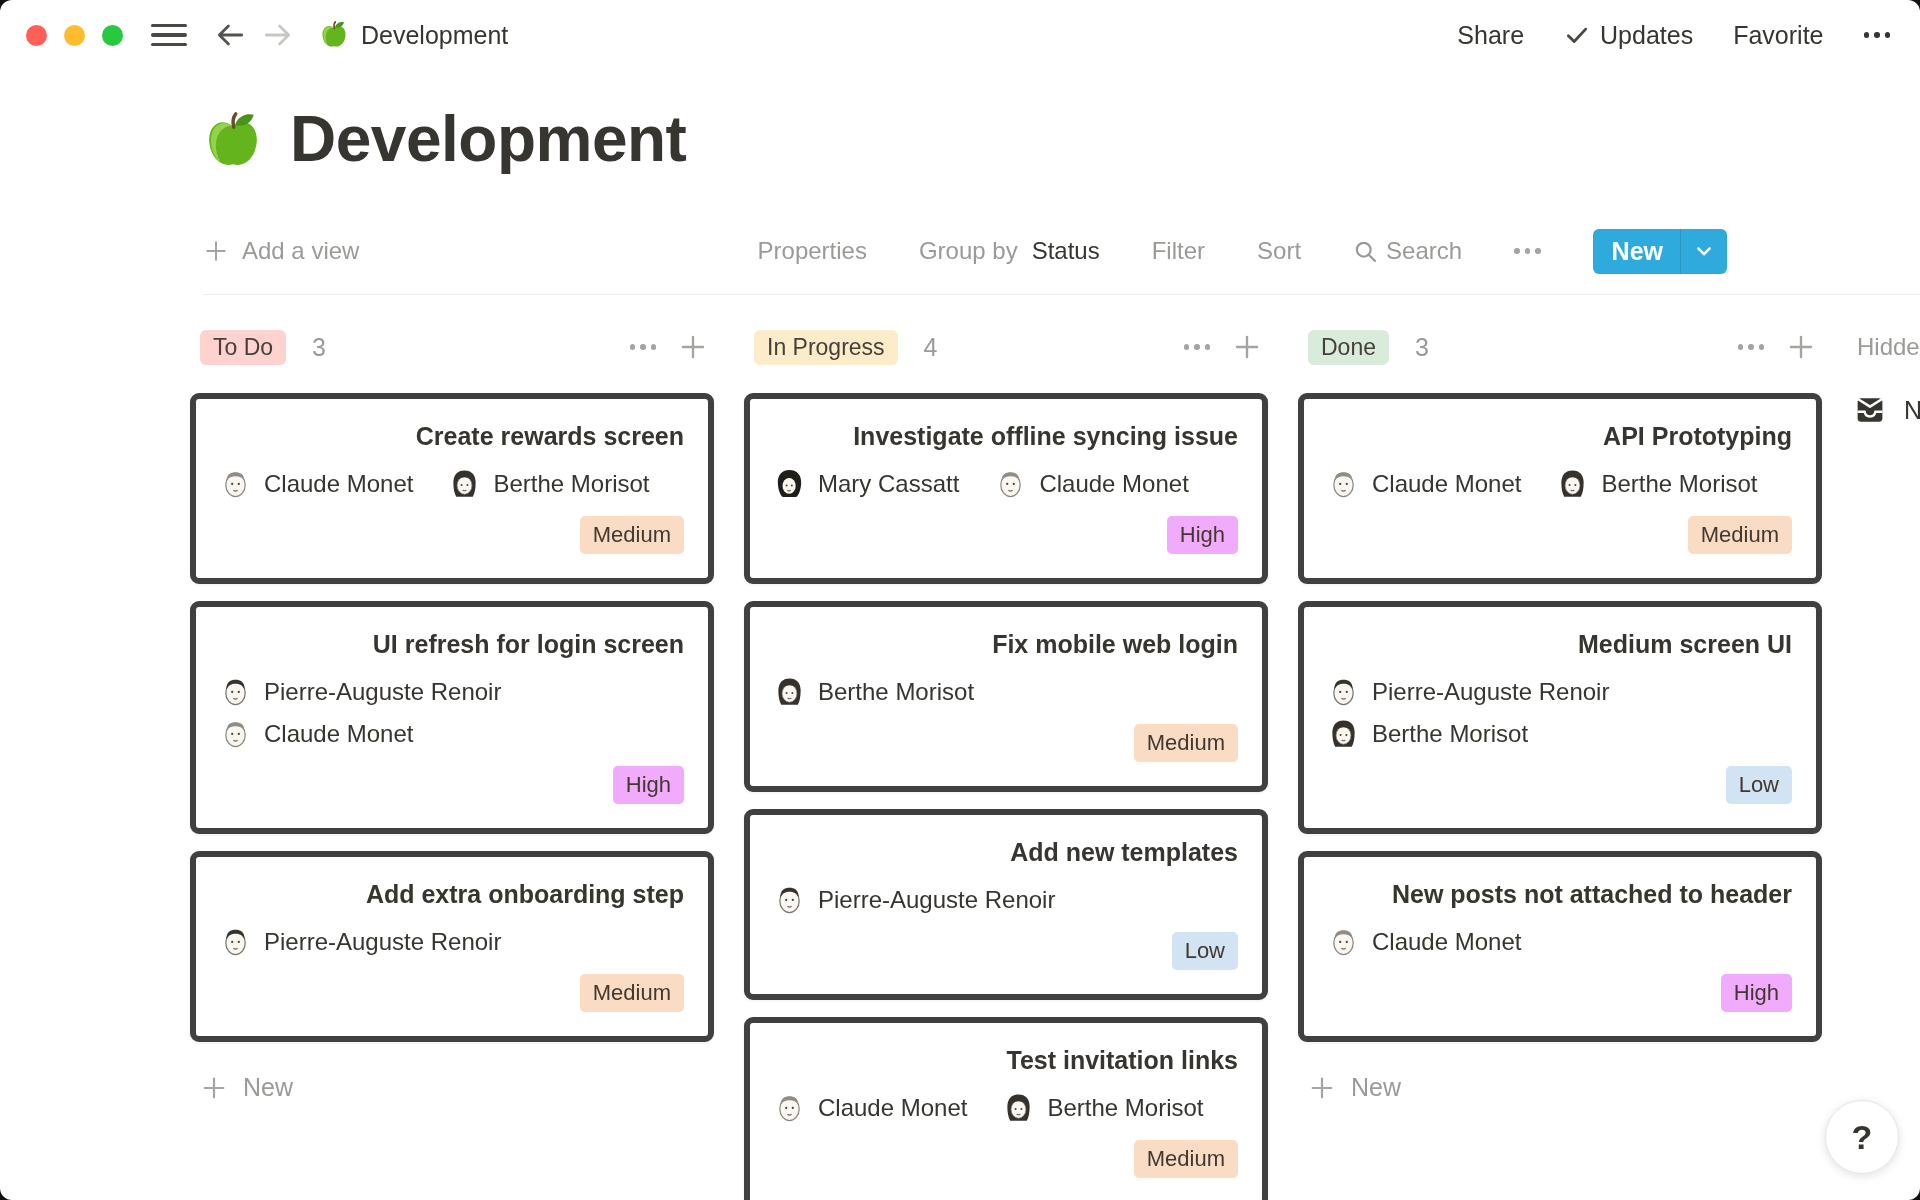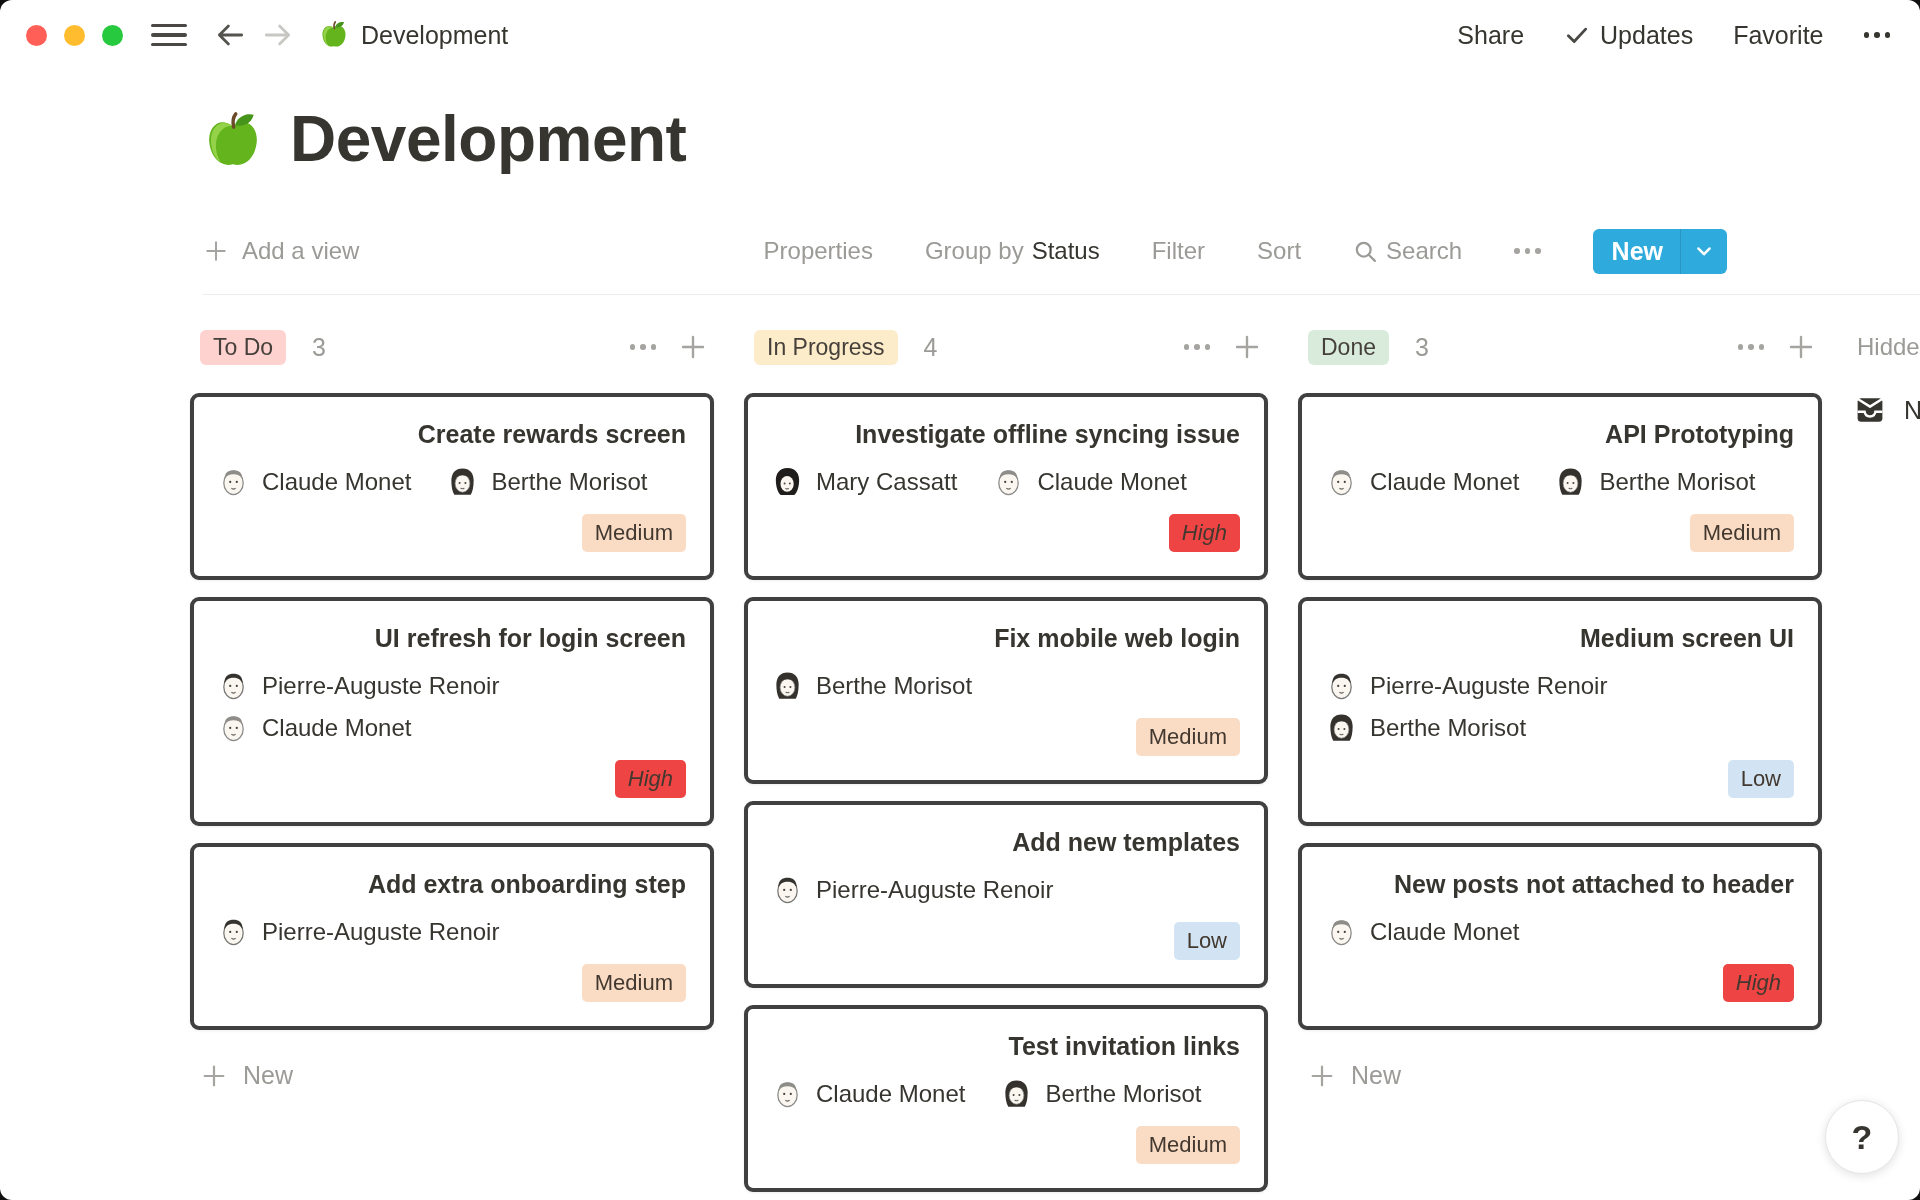--- a/index.html
+++ b/index.html
@@ -36,48 +36,48 @@
   .page-head{display:flex;align-items:flex-end;gap:26px;margin:28px 0 0 202px;height:80px;}
   .page-head .apple{width:62px;height:62px;margin-bottom:6px;}
   .page-title{font-size:64px;font-weight:700;letter-spacing:-0.5px;color:#37352f;line-height:78px;}
   
   .toolbar{display:flex;align-items:center;margin:50px 0 0 203px;height:46px;
     padding-bottom:20px;border-bottom:1px solid #ececea;font-size:24px;color:#9b9a97;}
   .tool-left{display:flex;align-items:center;gap:13px;cursor:pointer;}
   .plus-ic{width:26px;height:26px;color:#a5a4a1;}
   .tool-right{margin-left:auto;display:flex;align-items:center;gap:52px;margin-right:193px;}
   .tool-item{cursor:pointer;display:flex;align-items:center;gap:8px;}
-  .groupby b{color:#37352f;font-weight:500;}
+  .groupby b{color:#37352f;font-weight:500;margin-left:6px;}
   .search-ic{width:25px;height:25px;color:#9b9a97;}
   .new-btn{display:flex;align-items:stretch;background:#2eaadc;border-radius:6px;overflow:hidden;
     height:45px;margin-left:0;cursor:pointer;}
   .new-btn .lbl{display:flex;align-items:center;padding:0 17px 0 19px;color:#fff;font-size:25px;font-weight:600;}
   .new-btn .chev{display:flex;align-items:center;padding:0 12px;border-left:1px solid rgba(6,6,6,0.12);color:#fff;}
   .new-btn .chev svg{width:22px;height:22px;}
   
   .board{display:flex;align-items:flex-start;gap:30px;margin:34px 0 0 190px;}
   .column{width:524px;flex-shrink:0;}
   .col-header{display:flex;align-items:center;height:36px;padding:0 6px 0 10px;}
   .col-pill{font-size:23px;font-weight:500;color:#46403b;padding:4px 13px;border-radius:6px;cursor:pointer;}
   .pill-todo{background:#fdd2cf;}
   .pill-progress{background:#fcecca;}
   .pill-done{background:#d9ecdc;}
   .col-count{margin-left:26px;color:#9b9a97;font-size:25px;}
   .col-actions{margin-left:auto;display:flex;align-items:center;gap:22px;color:#a5a4a1;}
   .col-actions .plus-ic{width:30px;height:30px;}
   .cards{margin-top:28px;display:flex;flex-direction:column;gap:17px;}
-  .card{background:#fff;border:4px solid #404040;border-radius:9px;
+  .card{background:#fff;border:6px solid #404040;border-radius:9px;
     box-shadow:0 1px 3px rgba(15,15,15,0.07);padding:21px 24px 24px;cursor:pointer;}
   .card-title{font-size:25px;font-weight:600;color:#37352f;line-height:33px;margin-bottom:15px;}
   .a-row{display:flex;align-items:center;gap:36px;margin-bottom:11px;}
   .assignee{display:flex;align-items:center;gap:13px;font-size:24px;color:#37352f;}
   .avatar{width:31px;height:31px;flex-shrink:0;}
   .badge{display:inline-block;font-size:22px;color:#42382f;padding:6px 13px;border-radius:5px;margin-top:6px;line-height:26px;}
   .badge-medium{background:#fadcc5;}
-  .badge-high{background:#ef4444;font-style:italic;}
+  .badge-high{background:#f0abfc;}
   .badge-low{background:#d2e4f3;}
   .add-new{display:flex;align-items:center;gap:15px;color:#9b9a97;font-size:25px;margin:31px 0 0 10px;cursor:pointer;}
   .add-new .plus-ic{width:28px;height:28px;}
   
   .hidden-col{width:260px;flex-shrink:0;}
   .hidden-col .hdr{font-size:24px;color:#9b9a97;white-space:nowrap;height:36px;display:flex;align-items:center;padding-left:5px;}
   .hidden-group{display:flex;align-items:center;gap:16px;margin-top:27px;white-space:nowrap;
     font-size:25px;font-weight:500;color:#37352f;cursor:pointer;}
   .inbox-ic{width:36px;height:36px;color:#37352f;flex-shrink:0;}
   

